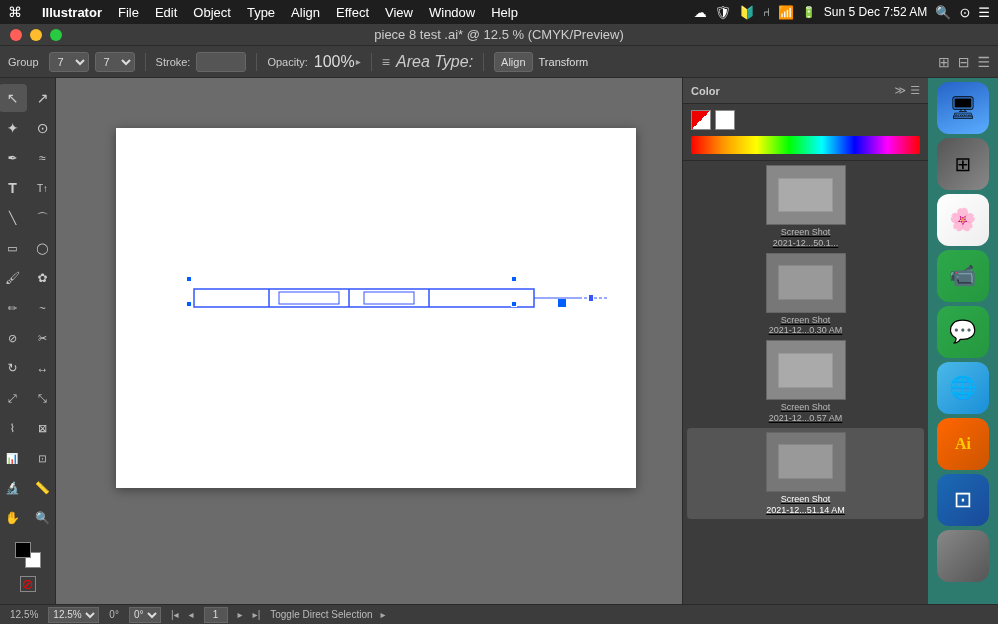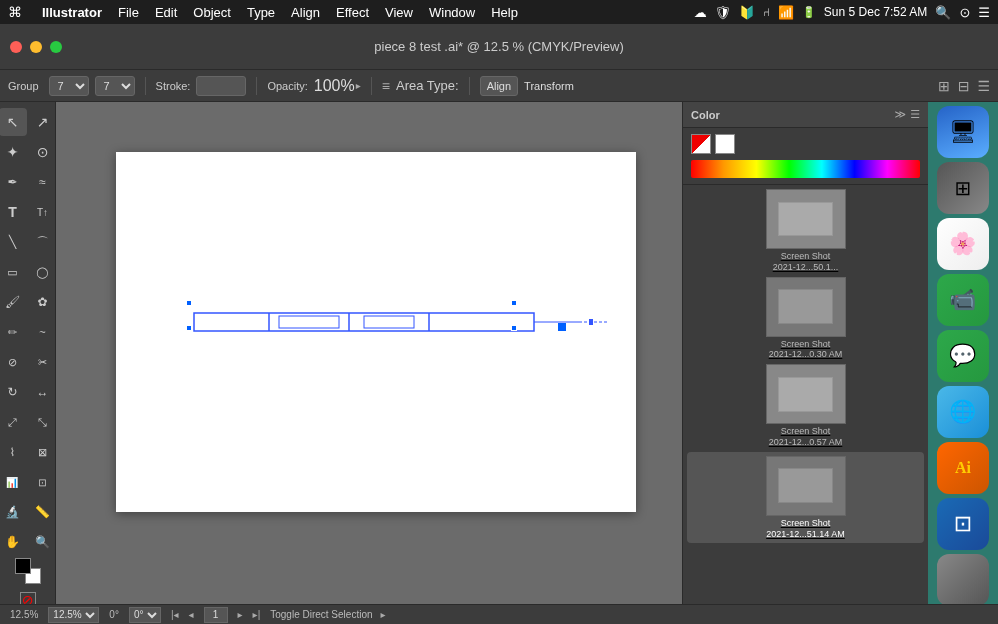--- a/index.html
+++ b/index.html
@@ -33,21 +33,21 @@
     
     .app-container {
       display: flex;
       flex-direction: column;
       height: 600px;
       position: relative;
     }
 
     
     .titlebar {
-      height: 46px;
+      height: 22px;
       background: #3c3c3c;
       display: flex;
       align-items: center;
       justify-content: center;
       border-bottom: 1px solid #2a2a2a;
       position: relative;
     }
     .titlebar-title { font-size: 13px; color: #ccc; }
     .titlebar-controls {
       position: absolute;
@@ -101,21 +101,21 @@
       color: #ddd;
       font-size: 11px;
       height: 20px;
       width: 50px;
       padding: 0 4px;
       border-radius: 3px;
     }
     .toolbar-opacity-label { font-size: 11px; color: #ccc; }
     .toolbar-opacity-val { font-size: 16px; color: #ddd; width: 36px; }
     .toolbar-arrow { font-size: 10px; color: #aaa; }
-    .toolbar-area-type-label { font-size: 13px; color: #ccc; }
+    .toolbar-area-type-label { font-size: 16px; color: #ccc; font-style: italic; }
     .toolbar-align-btn { font-size: 11px; color: #ddd; background: #555; border: 1px solid #666; border-radius: 3px; height: 20px; padding: 0 6px; cursor: pointer; }
     .toolbar-transform-btn { font-size: 11px; color: #ddd; background: transparent; border: none; cursor: pointer; }
     .toolbar-icons-right {
       margin-left: auto;
       display: flex;
       gap: 8px;
       align-items: center;
     }
     .separator { width: 1px; height: 18px; background: #555; margin: 0 4px; }
 

